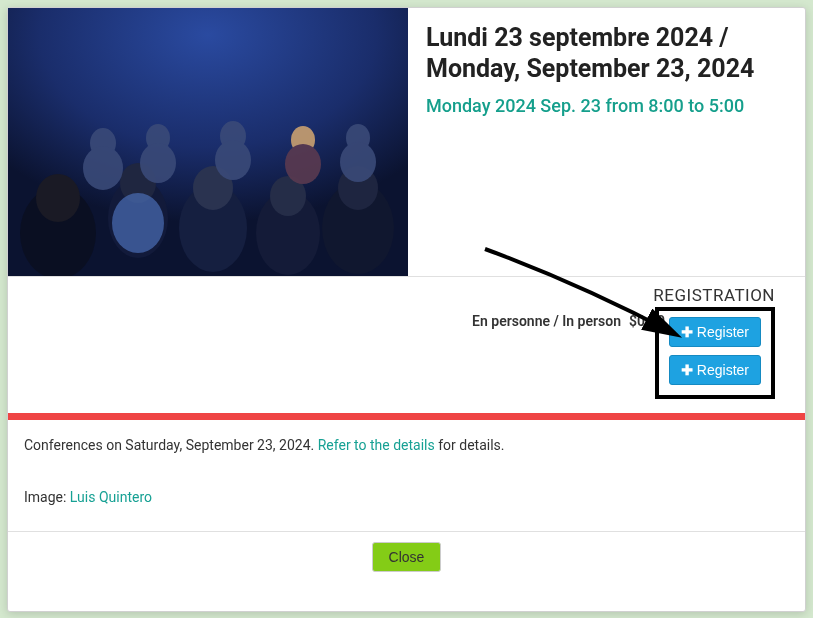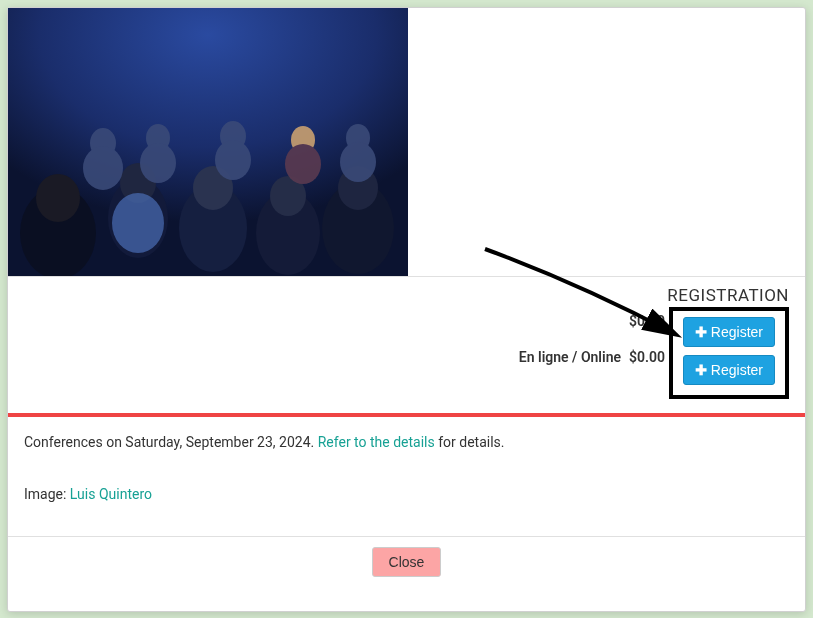--- a/index.html
+++ b/index.html
@@ -47,22 +47,22 @@
     color: #222;
     line-height: 1.25;
     margin-bottom: 10px;
   }
   .event-datetime {
     font-size: 18px;
     font-weight: 500;
     color: #159f8c;
   }
   .registration-section {
-    border-bottom: 4px solid #ef4444;
-    padding: 8px 16px 14px 14px;
+    border-bottom: 7px solid #ef4444;
+    padding: 8px 30px 14px 14px;
     position: relative;
   }
   .registration-heading {
     text-align: right;
     font-size: 17px;
     font-weight: 400;
     color: #333;
     letter-spacing: 0.5px;
     margin-bottom: 4px;
   }
@@ -120,32 +120,32 @@
     gap: 8px;
     align-items: center;
   }
   .desc-section {
     padding: 14px 16px 22px 16px;
     font-size: 14px;
     color: #333;
     line-height: 1.6;
   }
   .desc-section p { margin-bottom: 14px; }
-  .desc-section p.img-credit { margin-top: 30px; margin-bottom: 8px; }
+  .desc-section p.img-credit { margin-top: 30px; margin-bottom: 0; }
   .desc-section a {
     color: #17a194;
     text-decoration: none;
   }
   .footer-section {
     border-top: 1px solid #e0e0e0;
     padding: 10px;
     text-align: center;
   }
   .btn-close {
-    background: #fca5a5;
+    background: #84cc16;
     border: 1px solid #ccc;
     border-radius: 3px;
     padding: 6px 16px;
     font-size: 14px;
     color: #333;
     cursor: pointer;
   }
   .arrow {
     position: absolute;
     top: 244px;
@@ -194,31 +194,32 @@
           <ellipse cx="225" cy="152" rx="18" ry="20"></ellipse>
           <ellipse cx="295" cy="132" rx="12" ry="14" fill="#c9a070"></ellipse>
           <ellipse cx="295" cy="156" rx="18" ry="20" fill="#5a3a50"></ellipse>
           <ellipse cx="350" cy="130" rx="12" ry="14"></ellipse>
           <ellipse cx="350" cy="154" rx="18" ry="20"></ellipse>
         </g>
 
         <ellipse cx="130" cy="215" rx="26" ry="30" fill="#4a6db5" opacity="0.7"></ellipse>
       </svg>
     </div>
+    <div class="title-block">
+      <h1 class="event-title">Lundi 23 septembre 2024 / Monday, September 23, 2024</h1>
+      <div class="event-datetime">Monday 2024 Sep. 23 from 8:00 to 5:00</div>
+    </div>
   </div>
 
   <div class="registration-section clearfix">
     <div class="registration-heading">REGISTRATION</div>
 
     <div class="labels-col">
       <div class="row">
-        <span class="reg-price">$0.00</span>
-      </div>
-      <div class="row">
-        <span class="reg-label">En ligne / Online</span>
+        <span class="reg-label">En personne / In person</span>
         <span class="reg-price">$0.00</span>
       </div>
     </div>
 
     <div class="highlight-box">
       <div style="display:flex;flex-direction:column;gap:8px;">
         <button class="btn-register">
           <span class="plus">✚</span>
           <span>Register</span>
         </button>

